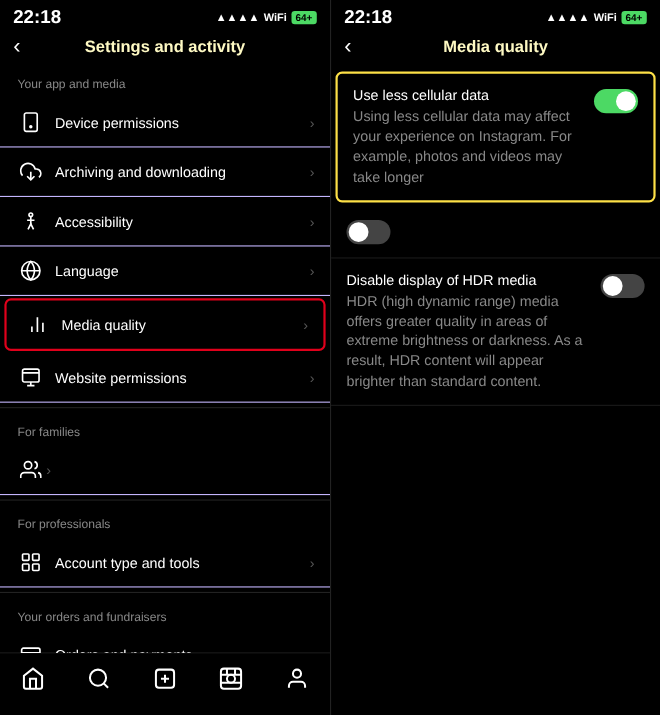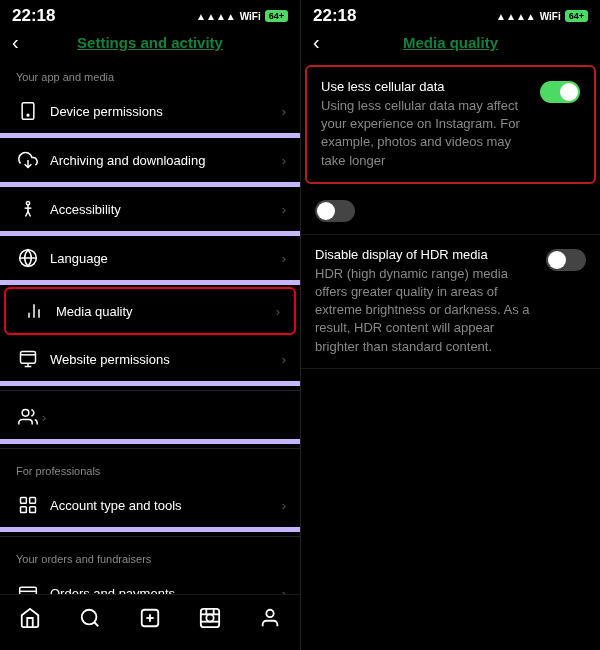--- a/index.html
+++ b/index.html
@@ -47,43 +47,42 @@
     .nav-back {
       position: absolute;
       left: 12px;
       font-size: 20px;
       color: #fff;
       cursor: pointer;
     }
     .nav-title {
       font-size: 15px;
       font-weight: 700;
-      color: #15803d;
-      text-decoration: underline;
+      color: #fef9c3;
     }
 
     .settings-scroll {
       flex: 1;
       overflow-y: auto;
       overflow-x: hidden;
     }
     .settings-scroll::-webkit-scrollbar { display: none; }
 
     .section-label {
       font-size: 11px;
       color: #888;
       padding: 12px 16px 6px;
       font-weight: 500;
     }
 
     .settings-item {
       display: flex;
       align-items: center;
       padding: 12px 14px;
-      border-bottom: 5px solid #c4b5fd;
+      border-bottom: 1px solid #c4b5fd;
       cursor: pointer;
       position: relative;
     }
     .settings-item.highlighted {
       border: 2px solid #e0001b;
       border-radius: 6px;
       margin: 2px 4px;
     }
     .settings-item .item-icon {
       width: 28px;
@@ -127,21 +126,21 @@
       padding: 4px 0;
     }
     .media-section::-webkit-scrollbar { display: none; }
 
     .media-item {
       padding: 12px 14px;
       border-bottom: 1px solid #1a1a1a;
       position: relative;
     }
     .media-item.highlighted {
-      border: 2px solid #b91c1c;
+      border: 2px solid #fde047;
       border-radius: 6px;
       margin: 2px 4px;
     }
     .media-item-row {
       display: flex;
       align-items: flex-start;
       justify-content: space-between;
     }
     .media-item-content {
       flex: 1;
@@ -287,20 +286,21 @@
           <line x1="3" y1="7" x2="21" y2="7"></line>
           <line x1="8" y1="21" x2="16" y2="21"></line>
           <line x1="12" y1="17" x2="12" y2="21"></line>
         </svg>
       </div>
       <span class="item-text">Website permissions</span>
       <span class="chevron">›</span>
     </div>
 
     <div class="divider"></div>
+    <div class="section-label">For families</div>
 
     <div class="settings-item">
       <div class="item-icon">
         <svg class="svg-icon" viewBox="0 0 24 24" fill="none" stroke="#fff" stroke-width="1.8">
           <path d="M17 21v-2a4 4 0 0 0-4-4H5a4 4 0 0 0-4 4v2"></path>
           <circle cx="9" cy="7" r="4"></circle>
           <path d="M23 21v-2a4 4 0 0 0-3-3.87"></path>
           <path d="M16 3.13a4 4 0 0 1 0 7.75"></path>
         </svg>
       </div>

